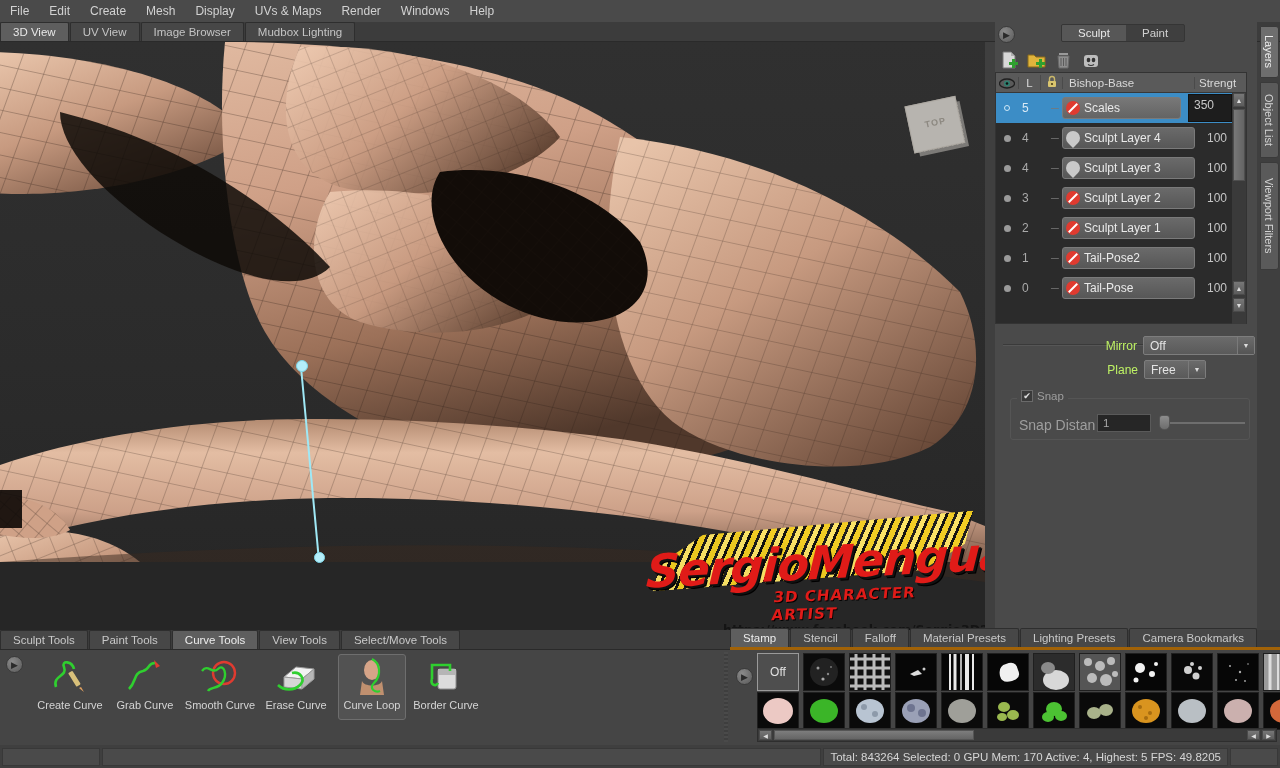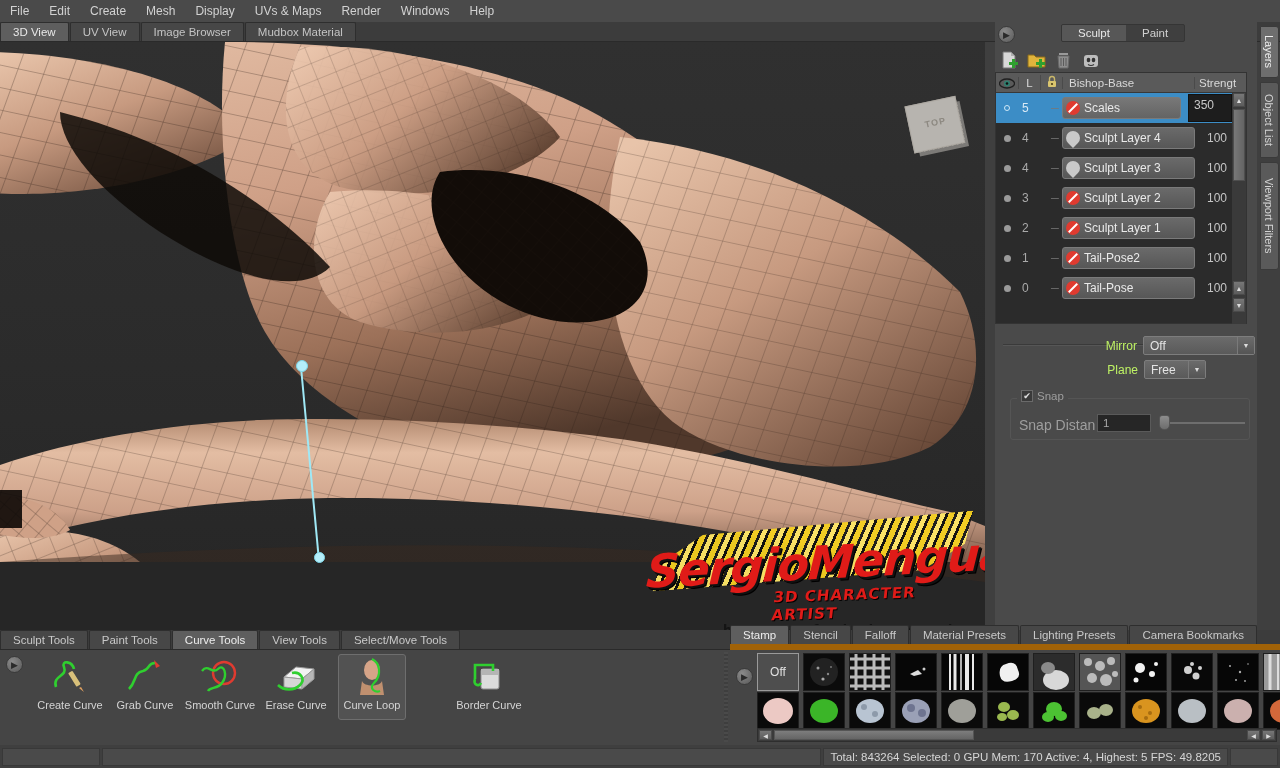--- a/index.html
+++ b/index.html
@@ -285,21 +285,21 @@
   .ti-ico { width: 44px; height: 40px; position: relative; margin-top: 2px;}
   .ti-lbl { margin-top: 2px; white-space: nowrap; }
 
   .shelf-split { position:absolute; left: 724px; top: 652px; width: 4px; height: 90px;
                  background: repeating-linear-gradient(0deg,#4a4a4a 0 2px, #3e3e3e 2px 4px); }
 
   
   .stamptabs {
     position: absolute; left: 730px; top: 630px; width: 550px; height: 20px;
     display:flex; align-items: flex-end; background: #3c3c3c;
-    border-bottom: 6px solid #a16207;
+    border-bottom: 3px solid #a16207;
   }
   .stampshelf {
     position: absolute; left: 730px; top: 650px; width: 550px; height: 95px;
     background: #454545;
   }
   .stamp-grid { position: absolute; left: 757px; top: 653px; }
   .stamp-cell {
     position: absolute; width: 42px; height: 38px;
     background: #0b0b0b; border: 1px solid #1f1f1f;
   }
@@ -343,21 +343,21 @@
     <div class="menu-item">UVs &amp; Maps</div>
     <div class="menu-item">Render</div>
     <div class="menu-item">Windows</div>
     <div class="menu-item">Help</div>
   </div>
 
   <div class="viewtabs">
     <div class="viewtab active">3D View</div>
     <div class="viewtab">UV View</div>
     <div class="viewtab">Image Browser</div>
-    <div class="viewtab">Mudbox Material</div>
+    <div class="viewtab">Mudbox Lighting</div>
   </div>
 
   <div class="viewport">
     <div class="vp-bg"></div>
 
     <svg class="vp-canvas" width="985" height="588" viewBox="0 0 985 588">
       <defs>
         <linearGradient id="skinA" x1="0" y1="0" x2="0.3" y2="1">
           <stop offset="0%" stop-color="#e0b9a0"></stop>
           <stop offset="35%" stop-color="#cfa087"></stop>
@@ -736,21 +736,21 @@
       <div class="ti-ico">
         <svg width="44" height="40" viewBox="0 0 44 40">
           <ellipse cx="22" cy="13" rx="8" ry="10" fill="#d6a488"></ellipse>
           <path d="M12 24 C 14 30, 30 30, 32 24 L 34 38 L 10 38 Z" fill="#c0906f"></path>
           <path d="M22 2 C 30 6, 32 18, 24 26 C 18 32, 26 36, 30 34" stroke="#2fcf2f" stroke-width="2.2" fill="none"></path>
         </svg>
       </div>
       <div class="ti-lbl">Curve Loop</div>
     </div>
 
-    <div class="toolitem" style="left:412px;margin-left:43px;">
+    <div class="toolitem" style="left:412px;">
       <div class="ti-ico">
         <svg width="44" height="40" viewBox="0 0 44 40">
           <rect x="14" y="12" width="18" height="20" rx="2" fill="#dcdcdc" stroke="#8f8f8f"></rect>
           <rect x="14" y="12" width="18" height="6" fill="#b5b5b5"></rect>
           <path d="M8 22 L8 8 L26 8 L26 14" stroke="#2fcf2f" stroke-width="2.6" fill="none"></path>
           <path d="M8 22 C 6 28, 12 30, 14 26" stroke="#2fcf2f" stroke-width="2.6" fill="none"></path>
         </svg>
       </div>
       <div class="ti-lbl">Border Curve</div>
     </div>

